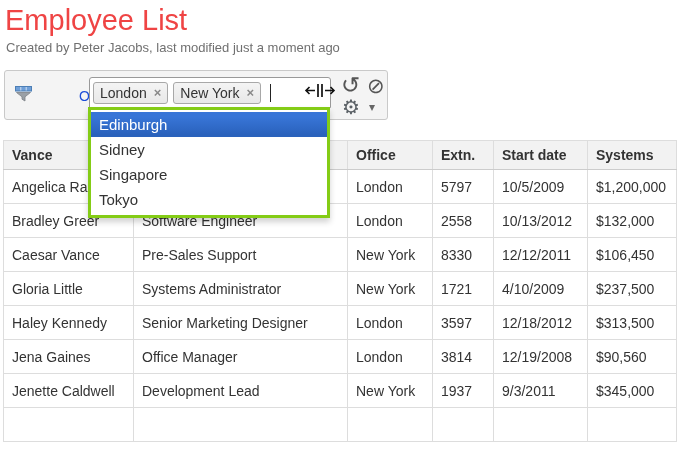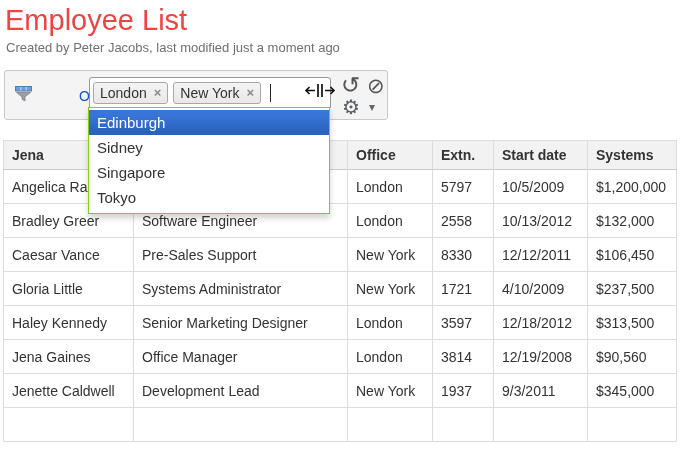--- a/index.html
+++ b/index.html
@@ -25,21 +25,21 @@
   .caret-bar { width:1px; height:18px; background:#222; margin-left:4px; }
 
   .colresize { position:absolute; left:299px; top:11px; z-index:4; }
   .icon-undo { position:absolute; left:336px; top:1px; font-size:23px; color:#555; cursor:pointer; }
   .icon-block { position:absolute; left:362px; top:3px; font-size:21px; color:#555; cursor:pointer; }
   .icon-gear { position:absolute; left:337px; top:24px; font-size:20px; color:#5b6166; cursor:pointer; }
   .icon-caret { position:absolute; left:364px; top:29px; font-size:12px; color:#666; cursor:pointer; }
 
   
   .dropdown { position:absolute; left:88px; top:107px; width:242px; background:#fff;
-    border:1px solid #84cc16; box-shadow:0 4px 6px rgba(0,0,0,.18); z-index:3; list-style:none; padding:2px 0 3px 0; }
+    border:3px solid #84cc16; box-shadow:0 4px 6px rgba(0,0,0,.18); z-index:3; list-style:none; padding:2px 0 3px 0; }
   .dropdown li { height:25px; line-height:25px; padding-left:8px; font-size:15px; color:#333; cursor:pointer; white-space:nowrap; }
   .dropdown li.hl { background:linear-gradient(#3875d7 20%, #2a62bc 90%); color:#fff; }
 
   
   .tbl-wrap { position:absolute; left:3px; top:140px; z-index:1; }
   table { border-collapse:collapse; table-layout:fixed; width:673px; }
   th, td { border:1px solid #ddd; padding:0 8px; font-size:14px; color:#333; text-align:left;
     overflow:hidden; white-space:nowrap; }
   th { background:#f2f2f2; font-weight:bold; height:29px; border-bottom:1px solid #ccc; }
   td { height:34px; background:#fff; }
@@ -95,21 +95,21 @@
       <colgroup>
         <col style="width:130px">
           <col style="width:214px">
           <col style="width:85px">
         <col style="width:61px">
           <col style="width:94px">
           <col style="width:89px">
       </colgroup>
       <thead>
           <tr>
-            <th>Jena</th>
+            <th>Vance</th>
             <th>Position</th>
             <th>Office</th>
             <th>Extn.</th>
             <th>Start date</th>
             <th>Systems</th>
           </tr>
         </thead>
       <tbody>
           <tr>
             <td>Angelica Ramos</td>

